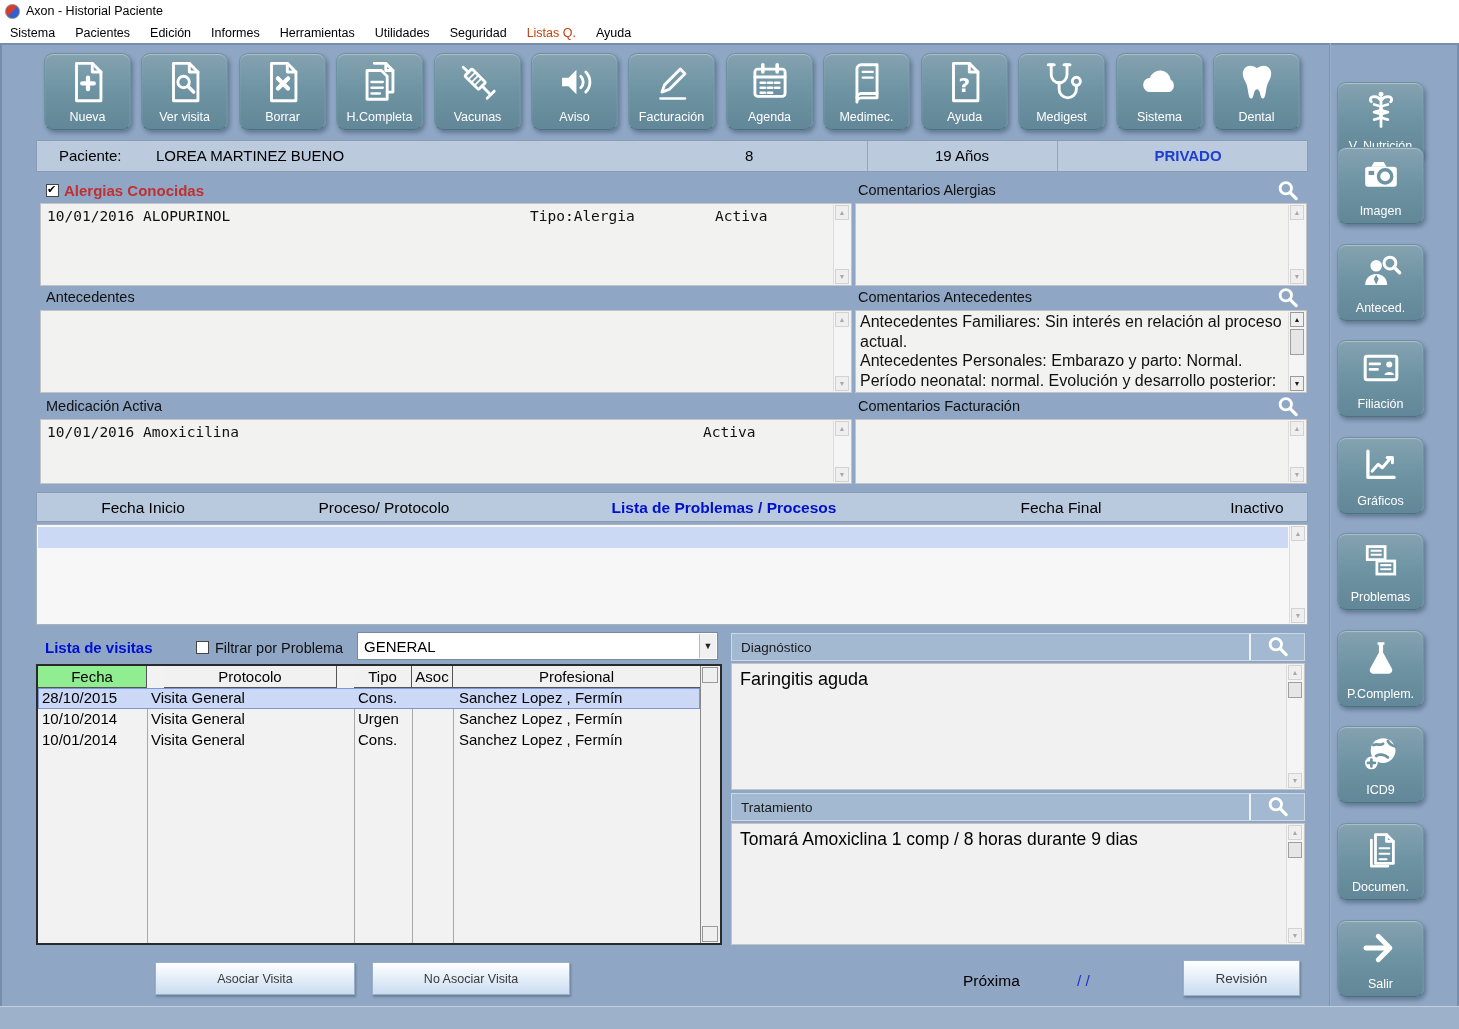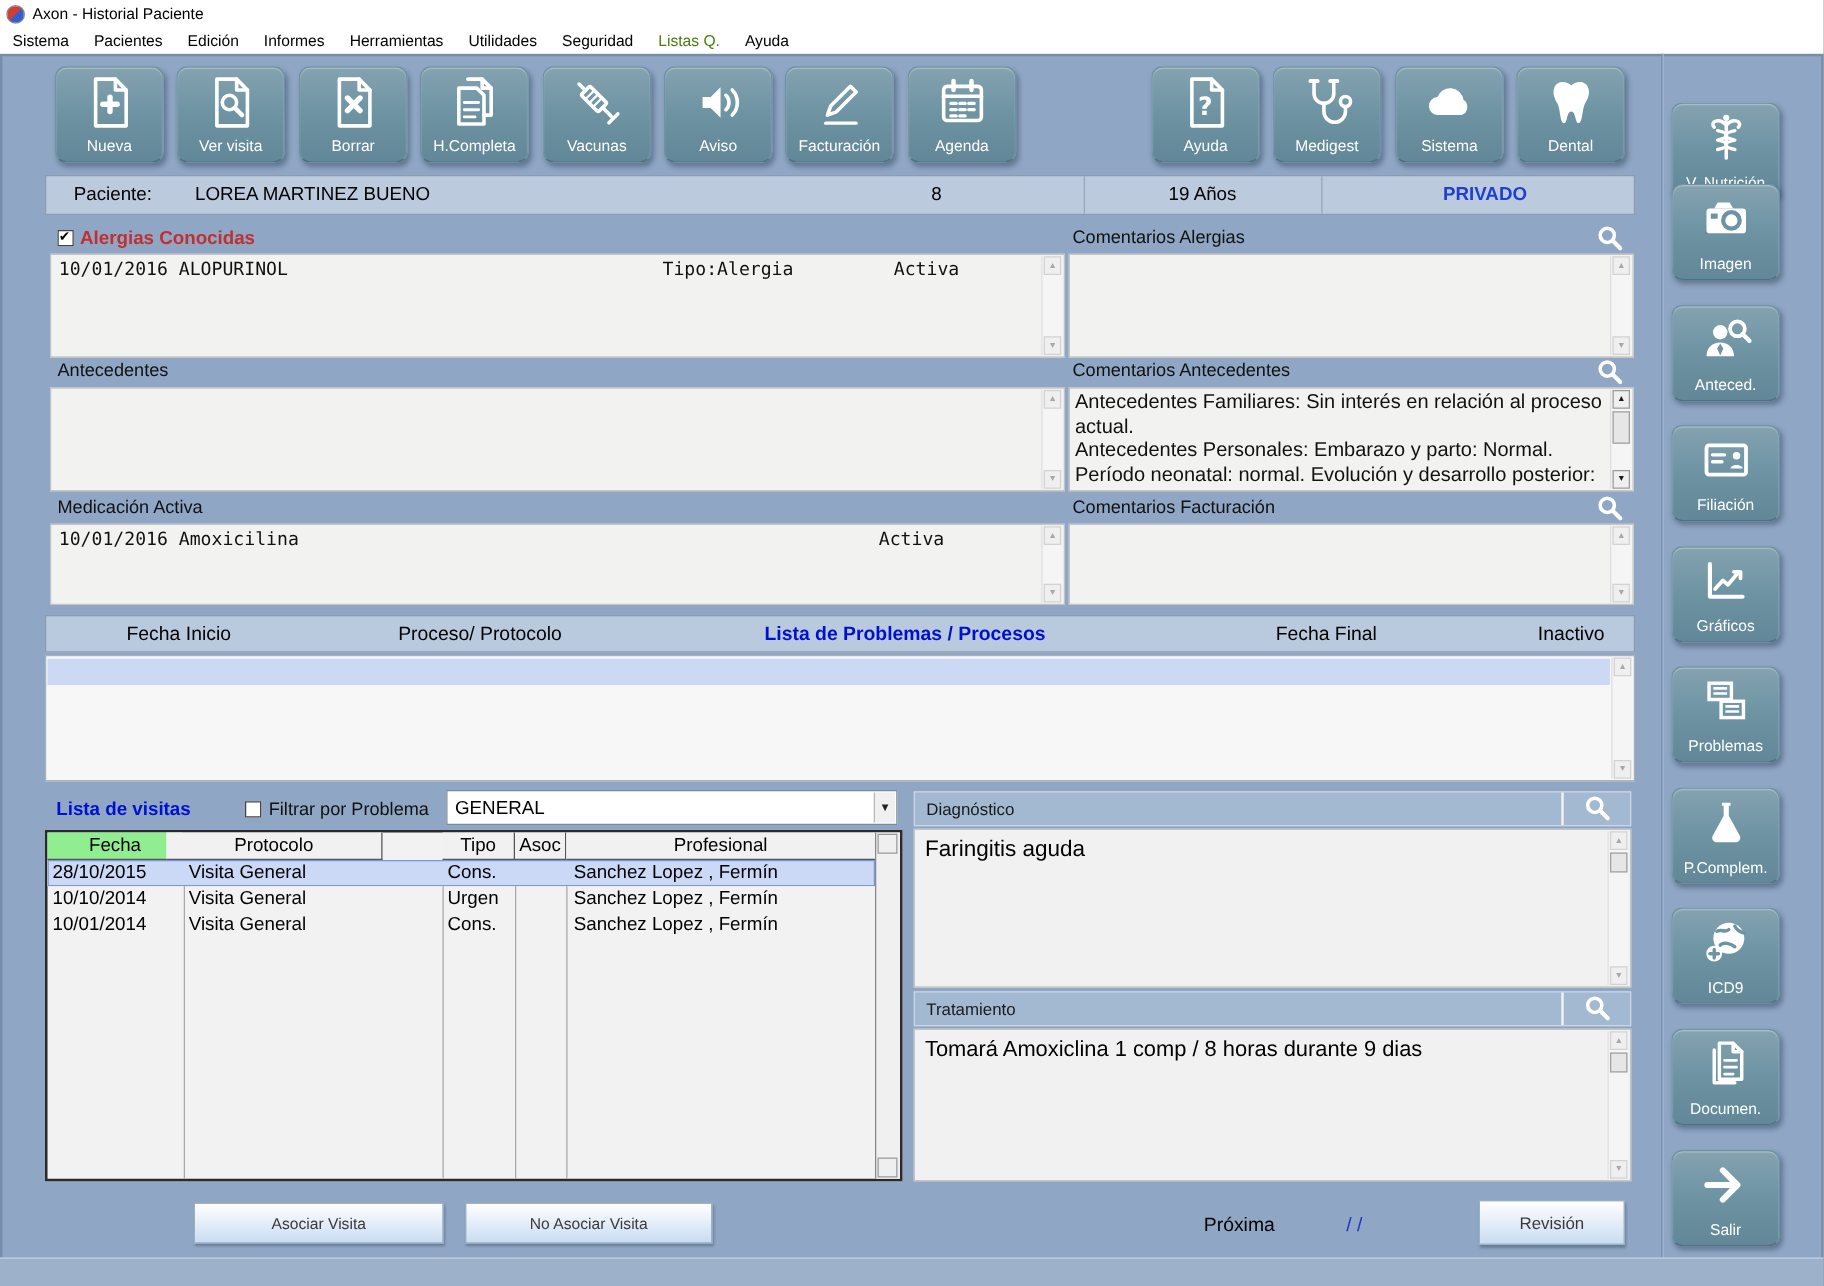--- a/index.html
+++ b/index.html
@@ -9,21 +9,21 @@
     font-family:"Liberation Sans", sans-serif; background:#fff; color:#000;
   }
   
   .titlebar { position:absolute; left:0; top:0; width:100%; height:22px; background:#fff;
     display:flex; align-items:center; gap:6px; padding-left:5px; font-size:12.5px; }
   .app-icon { width:15px; height:15px; border-radius:50%;
     background:linear-gradient(135deg,#d63b2f 48%,#2f5fd0 52%); border:1px solid #888; }
   .menubar { position:absolute; left:0; top:22px; width:100%; height:21px; background:#fff;
     display:flex; align-items:center; font-size:12.5px; }
   .menu-item { padding:2px 10px; cursor:default; }
-  .menu-item.disabled { color:#4d7c0f; }
+  .menu-item.disabled { color:#c2410c; }
   
   .main { position:absolute; left:0; top:43px; width:1459px; height:986px; background:#8fa6c4;
     box-shadow:inset 0 0 0 2px rgba(88,112,142,.45); }
   
   .tbtn { position:absolute; width:87px; height:77px; border-radius:9px;
     background:linear-gradient(180deg,#85a2b0 0%,#6f95a4 45%,#618798 100%);
     border:1px solid #6d93a2; border-bottom-color:#4d727f;
     box-shadow:2px 3px 4px rgba(15,35,55,.35), inset 0 1px 1px rgba(255,255,255,.35);
     color:#fff; cursor:pointer; }
   .tbtn .ticon { position:absolute; top:5px; left:50%; transform:translateX(-50%); }
@@ -206,20 +206,30 @@
       <span class="ticon">
         <svg width="46" height="46" viewBox="0 0 32 32" fill="none" stroke="#fff" stroke-width="2" stroke-linecap="round" stroke-linejoin="round">
             <rect x="5.5" y="7" width="21" height="19" rx="2"></rect>
             <path d="M11 4 v5 M21 4 v5" stroke-width="2.5"></path>
             <path d="M5.5 12.5 h21"></path>
             <path d="M9.5 16.5 h3 M14.5 16.5 h3 M19.5 16.5 h3 M9.5 20 h3 M14.5 20 h3 M19.5 20 h3 M9.5 23.5 h3 M14.5 23.5 h3" stroke-width="1.8"></path>
           </svg>
       </span>
         <span class="tlabel">Agenda</span>
     </div>
+    <div class="tbtn" style="left:823px;top:10px;">
+      <span class="ticon">
+        <svg width="46" height="46" viewBox="0 0 32 32" fill="none" stroke="#fff" stroke-width="2" stroke-linecap="round" stroke-linejoin="round">
+            <path d="M9 7 a3 3 0 0 1 3-3 h11 v23 H12 a3 3 0 0 0-3 3 z"></path>
+            <path d="M9 27 a3 3 0 0 1 3-3 h11"></path>
+            <path d="M13 9 h7 M13 13 h7" stroke-width="1.6"></path>
+          </svg>
+      </span>
+        <span class="tlabel">Medimec.</span>
+    </div>
     <div class="tbtn" style="left:921px;top:10px;">
       <span class="ticon">
         <svg width="46" height="46" viewBox="0 0 32 32" fill="none" stroke="#fff" stroke-width="2" stroke-linecap="round" stroke-linejoin="round">
             <path d="M8 3 h11 l6 6 v20 H8 z"></path>
             <path d="M19 3 v6 h6"></path>
             <text x="15.5" y="23" font-size="14" font-weight="bold" fill="#fff" stroke="none" text-anchor="middle" font-family="DejaVu Sans, sans-serif">?</text>
           </svg>
       </span>
         <span class="tlabel">Ayuda</span>
     </div>
@@ -468,21 +478,21 @@
     <span class="slabel blue-title" style="left:45px;top:596px;">Lista de visitas</span>
     <span class="cb" style="left:196px;top:598px;"></span>
     <span class="slabel" style="left:215px;top:597px;">Filtrar por Problema</span>
     <div class="combo">
       <span class="val">GENERAL</span>
       <span class="dbtn"></span>
     </div>
 
     <div class="visits-table">
       <div class="vhead green" style="left:0;width:109px;">Fecha</div>
-      <div class="vhead" style="left:95px;width:173px;">Protocolo</div>
+      <div class="vhead" style="left:126px;width:173px;">Protocolo</div>
       <div class="vhead" style="left:316px;width:58px;">Tipo</div>
       <div class="vhead" style="left:374px;width:41px;">Asoc</div>
       <div class="vhead" style="left:415px;width:247px;border-right:none;">Profesional</div>
       <div class="coldiv" style="left:109px;"></div>
       <div class="coldiv" style="left:316px;"></div>
       <div class="coldiv" style="left:374px;"></div>
       <div class="coldiv" style="left:415px;"></div>
       <div class="vrow sel" style="top:22px;">
         <span style="left:4px;">28/10/2015</span>
         <span style="left:113px;">Visita General</span>

